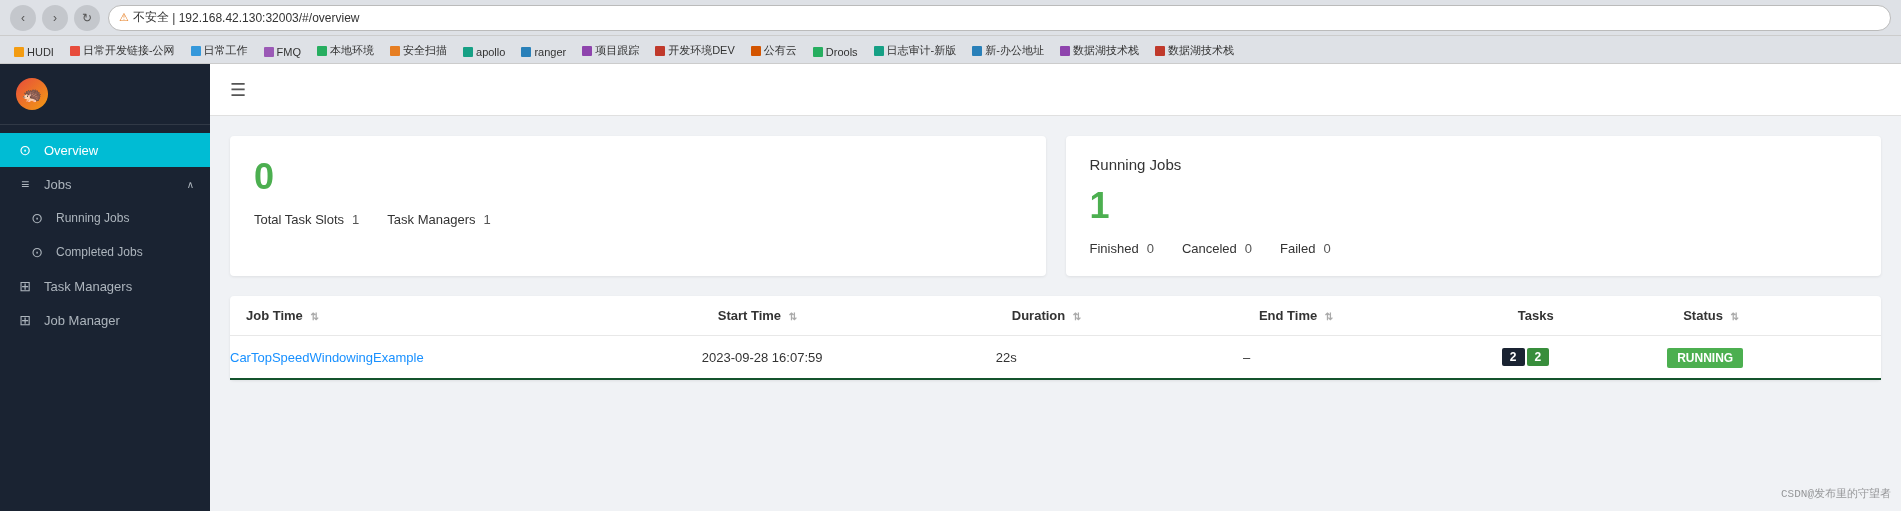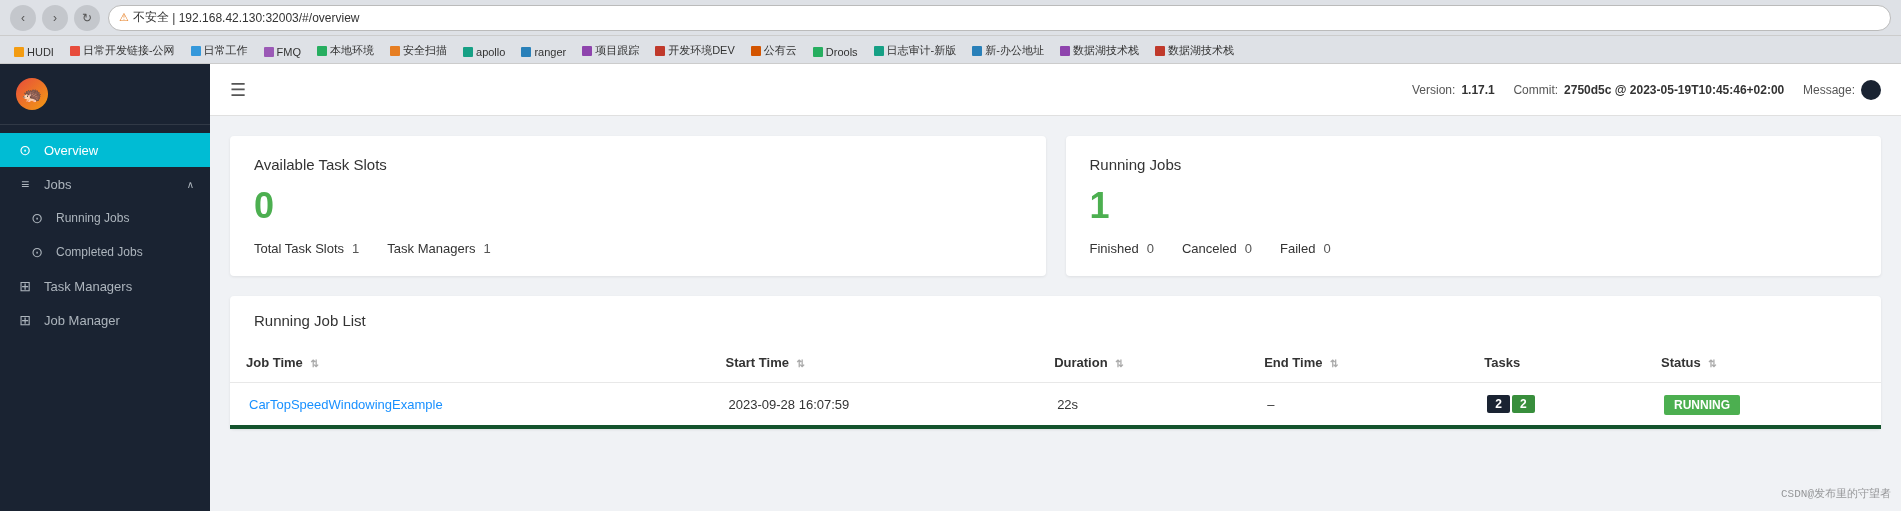--- a/index.html
+++ b/index.html
@@ -114,21 +114,21 @@
     
     .table-container { background: white; border-radius: 4px; box-shadow: 0 1px 3px rgba(0,0,0,0.08); }
     table { width: 100%; border-collapse: collapse; }
     thead tr { border-bottom: 1px solid #e8e8e8; }
     th {
       padding: 12px 16px; text-align: left;
       font-size: 13px; font-weight: 600; color: #333;
       white-space: nowrap;
     }
     th .sort-icon { color: #aaa; font-size: 10px; margin-left: 4px; }
-    td { padding: 12px 19px; font-size: 13px; color: #333; border-bottom: 4px solid #14532d; }
+    td { padding: 12px 0; font-size: 13px; color: #333; border-bottom: 2px solid #14532d; }
     .job-name-link { color: #1890ff; text-decoration: none; }
 
     .tasks-badge {
       display: inline-flex; gap: 2px;
     }
     .badge {
       padding: 2px 8px; border-radius: 2px;
       font-size: 12px; font-weight: 600; color: white;
     }
     .badge-blue { background: #1a2332; }
@@ -270,38 +270,27 @@
       </div>
     </div>
   </div>
 
   <div class="main">
 
     <div class="header">
       <div class="header-left">
         <span class="hamburger">☰</span>
       </div>
-      <div class="header-right">
-        <span>Version:</span>
-        <strong>1.17.1</strong>
-        &nbsp;&nbsp;
-        <span>Commit:</span>
-        <strong>2750d5c @ 2023-05-19T10:45:46+02:00</strong>
-        &nbsp;&nbsp;
-        <span>Message:</span>
-        <span style="width:20px;height:20px;border-radius:50%;background:#1a2332;display:inline-block;vertical-align:middle;"></span>
-      </div>
     </div>
 
     <div class="content">
 
       <div class="cards-row">
 
         <div class="card">
-          <div class="card-title">Available Task Slots</div>
           <div class="card-value">0</div>
           <div class="card-stats">
             <div class="stat-group">
               <span class="stat-label">Total Task Slots</span>
               <span>1</span>
             </div>
             <div class="stat-group">
               <span class="stat-label">Task Managers</span>
               <span>1</span>
             </div>
@@ -322,23 +311,20 @@
             </div>
             <div class="stat-group">
               <span class="stat-label">Failed</span>
               <span>0</span>
             </div>
           </div>
         </div>
       </div>
 
       <div class="table-container">
-        <div style="padding: 16px 24px 0;">
-          <div class="section-title">Running Job List</div>
-        </div>
         <table>
           <thead>
             <tr>
               <th>
                 <span>Job Time</span>
                 <span class="sort-icon">⇅</span>
               </th>
               <th>
                 <span>Start Time</span>
                 <span class="sort-icon">⇅</span>

